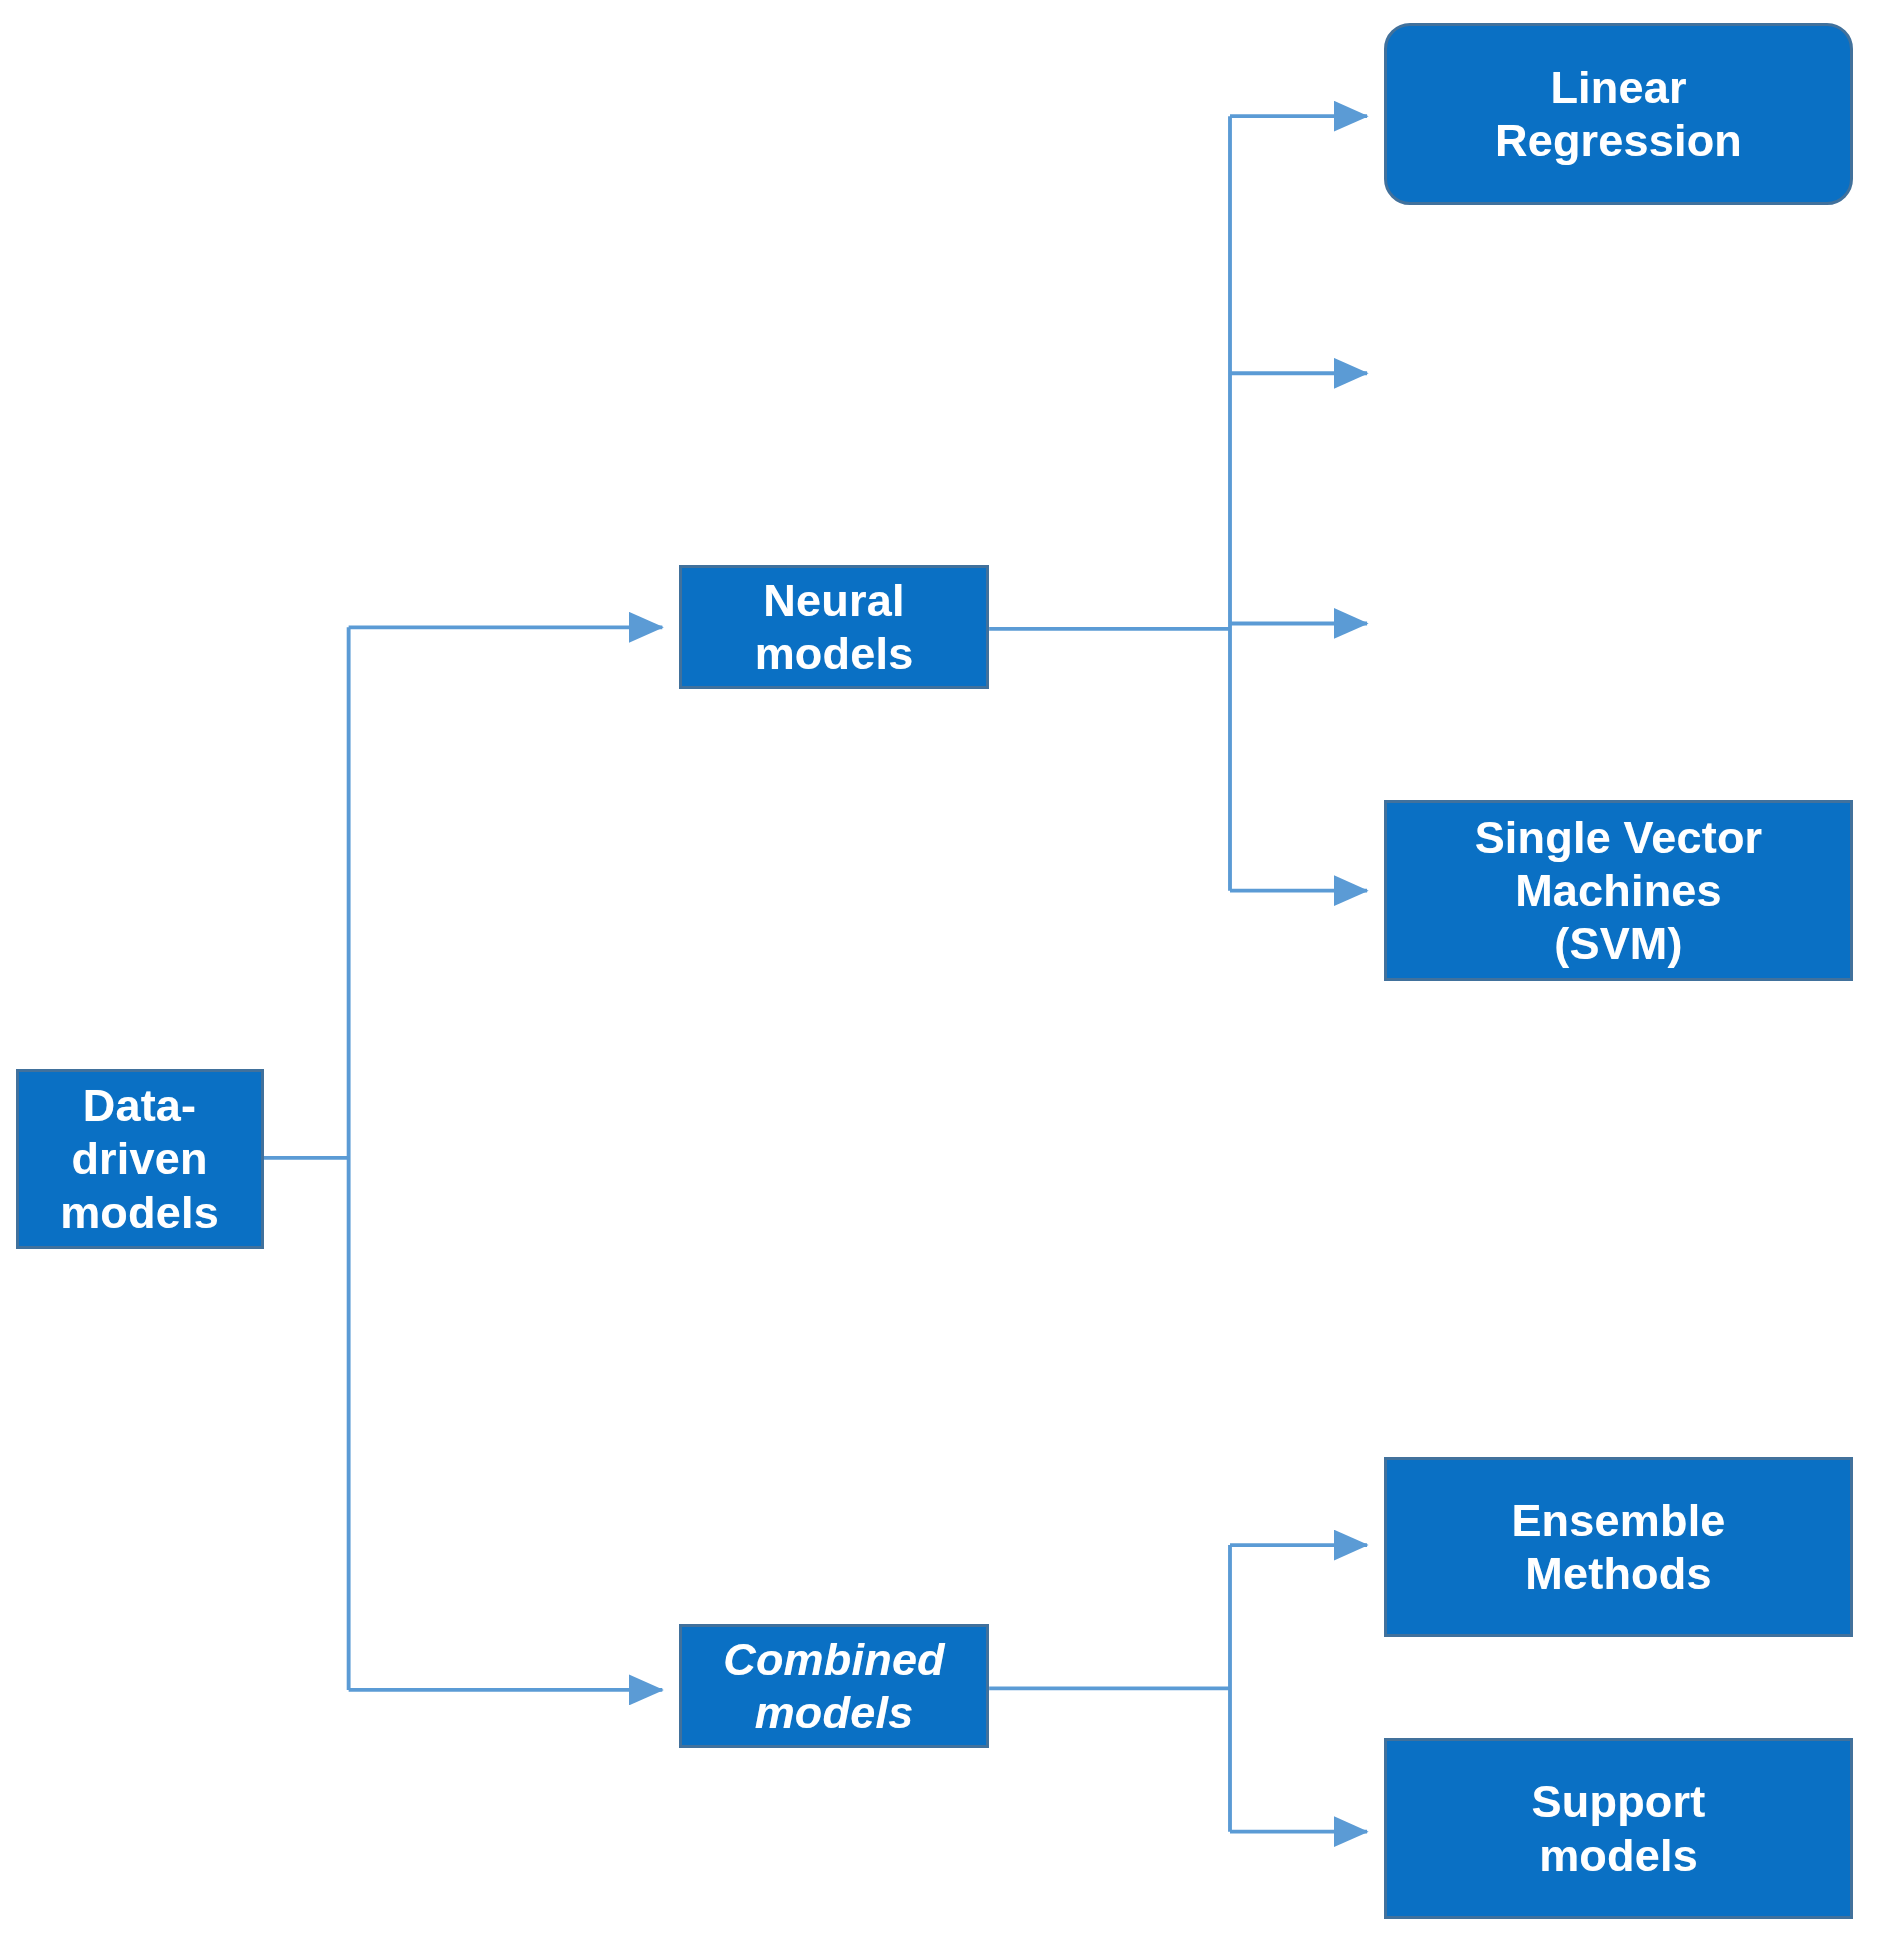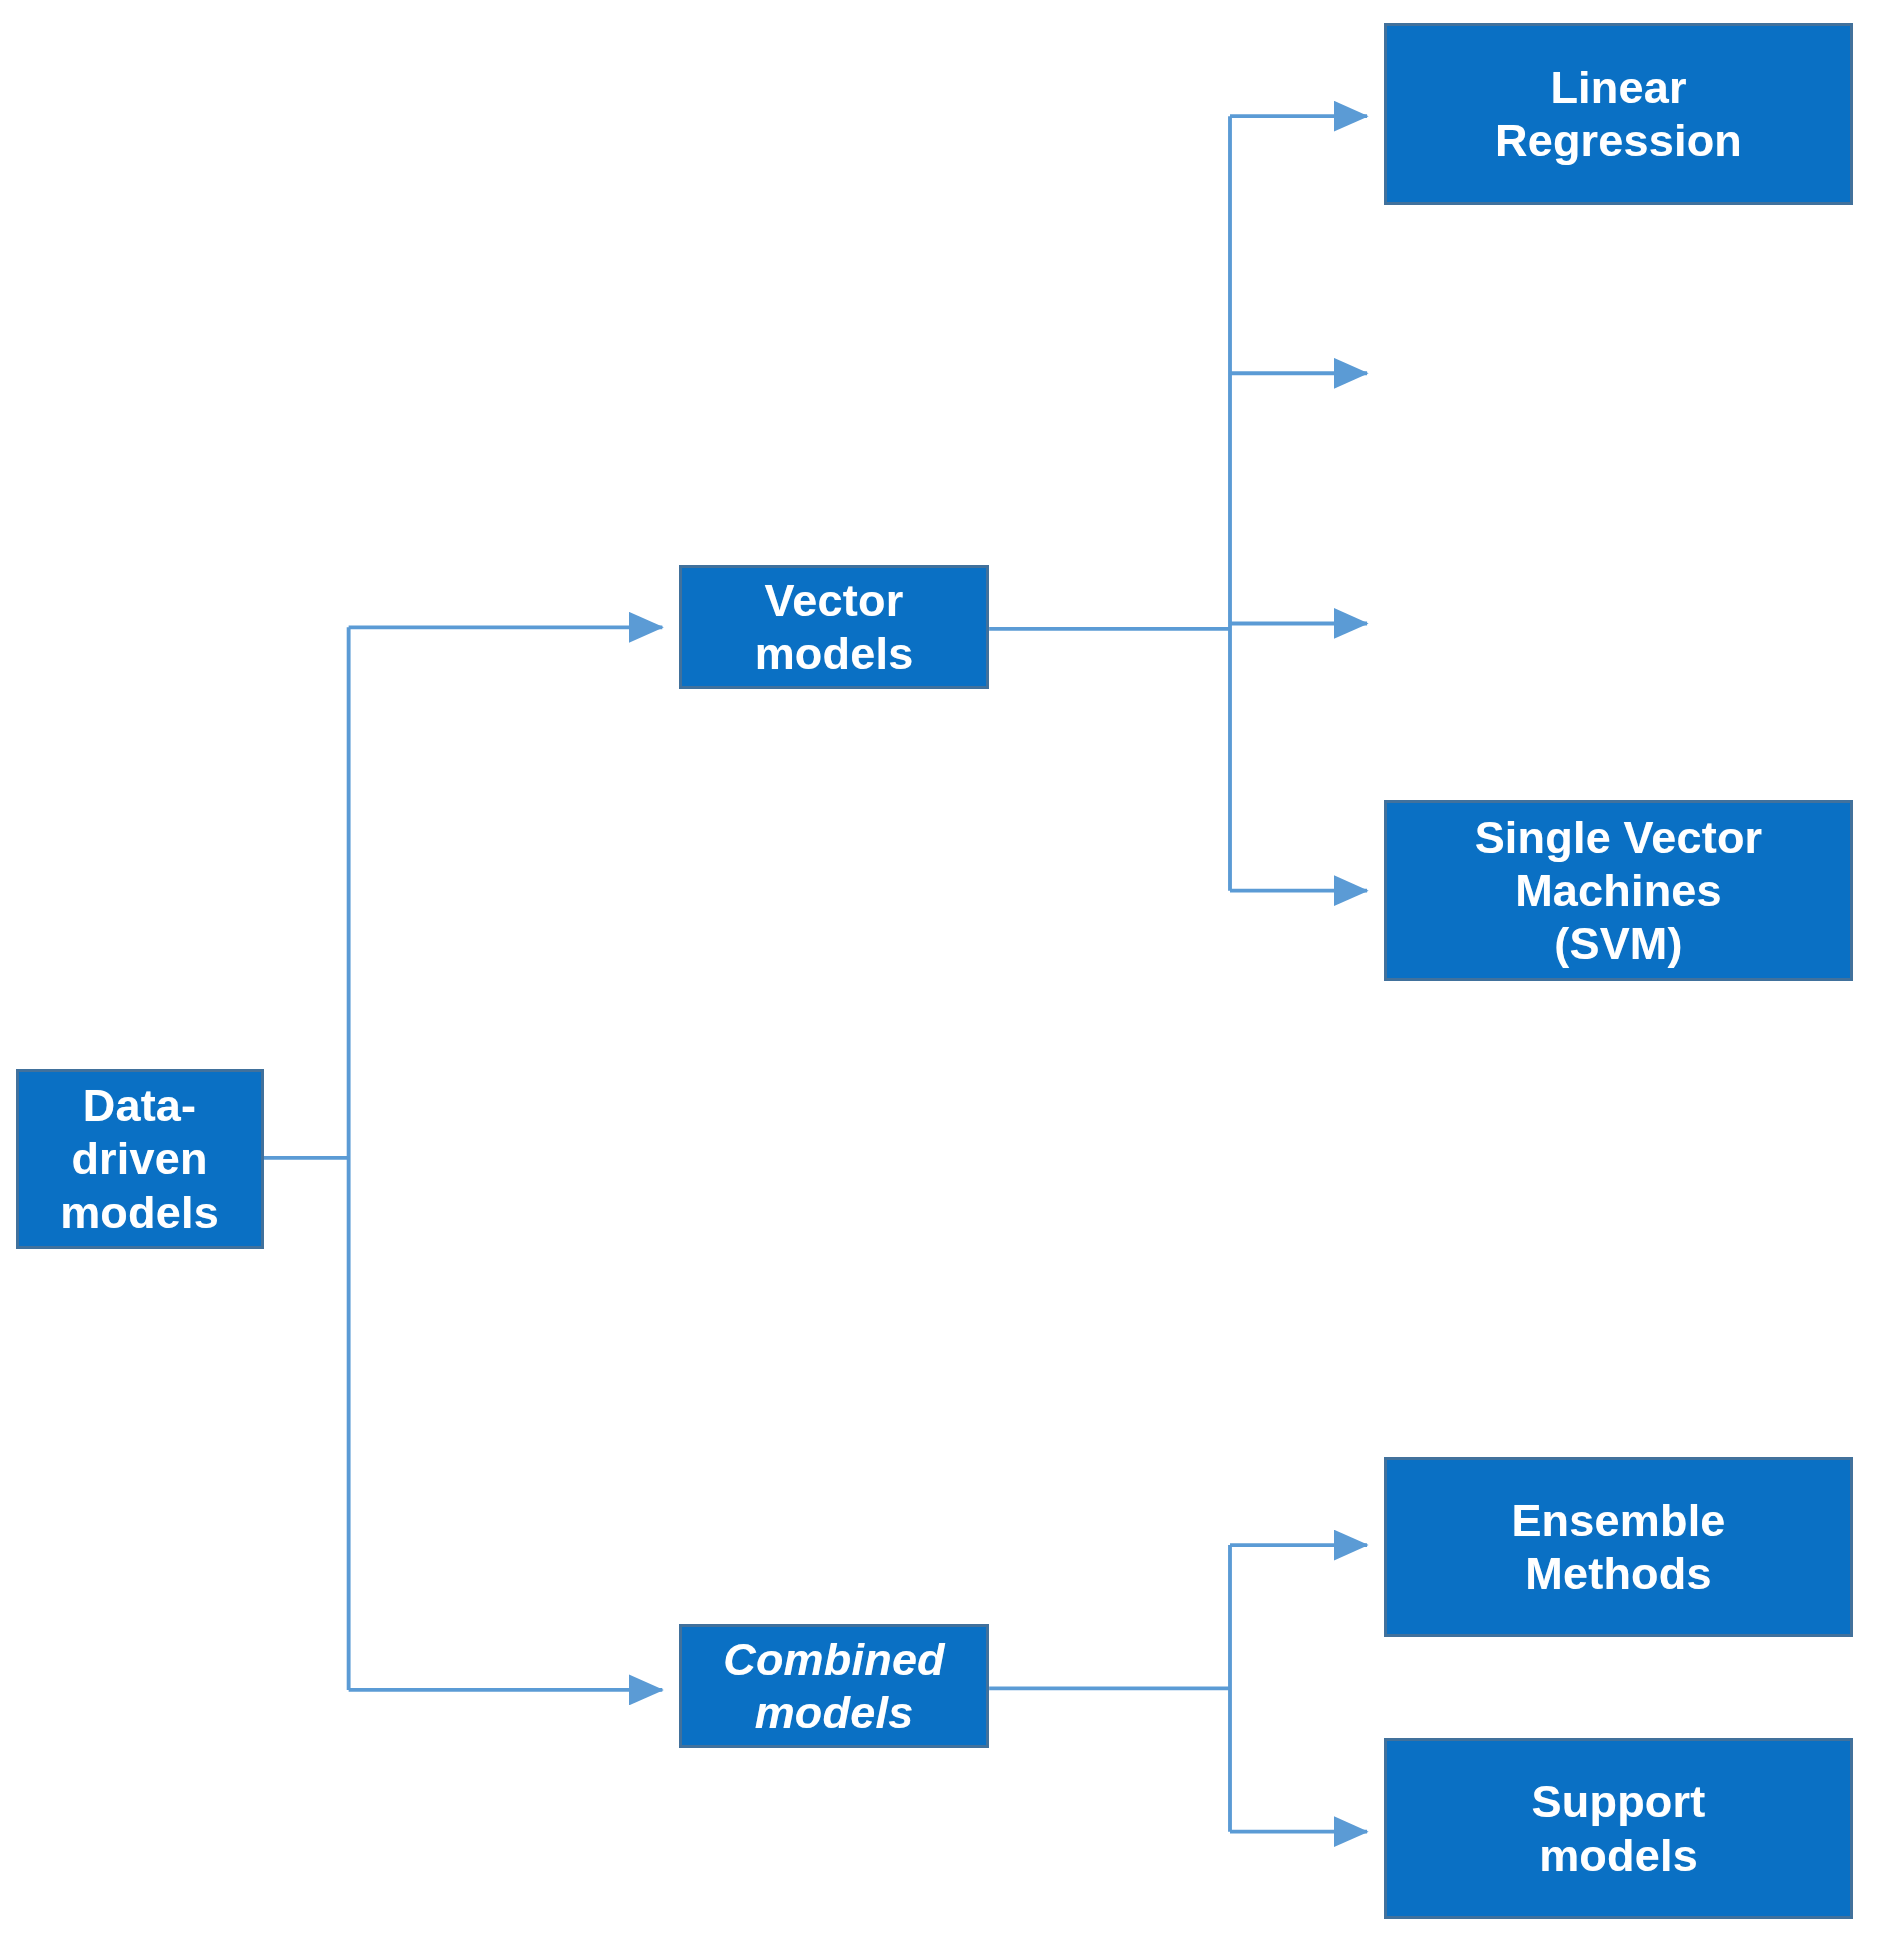--- a/index.html
+++ b/index.html
@@ -97,30 +97,30 @@
     <path d="M1588,1995 L1765,1995" fill="none" stroke="#5B9BD5" stroke-width="5" marker-end="url(#arrowhead)"></path>
     <path d="M1588,2365 L1765,2365" fill="none" stroke="#5B9BD5" stroke-width="5" marker-end="url(#arrowhead)"></path>
   </svg>
 
   <div class="node n-root" style="background: rgb(10, 112, 196); border-color: rgb(65, 113, 156); color: rgb(255, 255, 255);">
     <span class="label">Data-driven
 models</span>
   </div>
 
   <div class="node n-l1 n-single" style="background: rgb(10, 112, 196); border-color: rgb(65, 113, 156); color: rgb(255, 255, 255);">
-    <span class="label">Vector
+    <span class="label">Neural
 models</span>
   </div>
 
   <div class="node n-l1 n-combined" style="background: rgb(10, 112, 196); border-color: rgb(65, 113, 156); color: rgb(255, 255, 255); font-style: italic;">
     <span class="label">Combined
 models</span>
   </div>
 
-  <div class="node n-leaf n-linreg" style="background: rgb(10, 112, 196); border-color: rgb(65, 113, 156); color: rgb(255, 255, 255);">
+  <div class="node n-leaf n-linreg" style="background: rgb(10, 112, 196); border-color: rgb(65, 113, 156); color: rgb(255, 255, 255); border-radius: 26px;">
     <span class="label">Linear
 Regression</span>
   </div>
 
 
 
   <div class="node n-leaf n-svm" style="background: rgb(10, 112, 196); border-color: rgb(65, 113, 156); color: rgb(255, 255, 255);">
     <span class="label">Single Vector
 Machines
 (SVM)</span>

